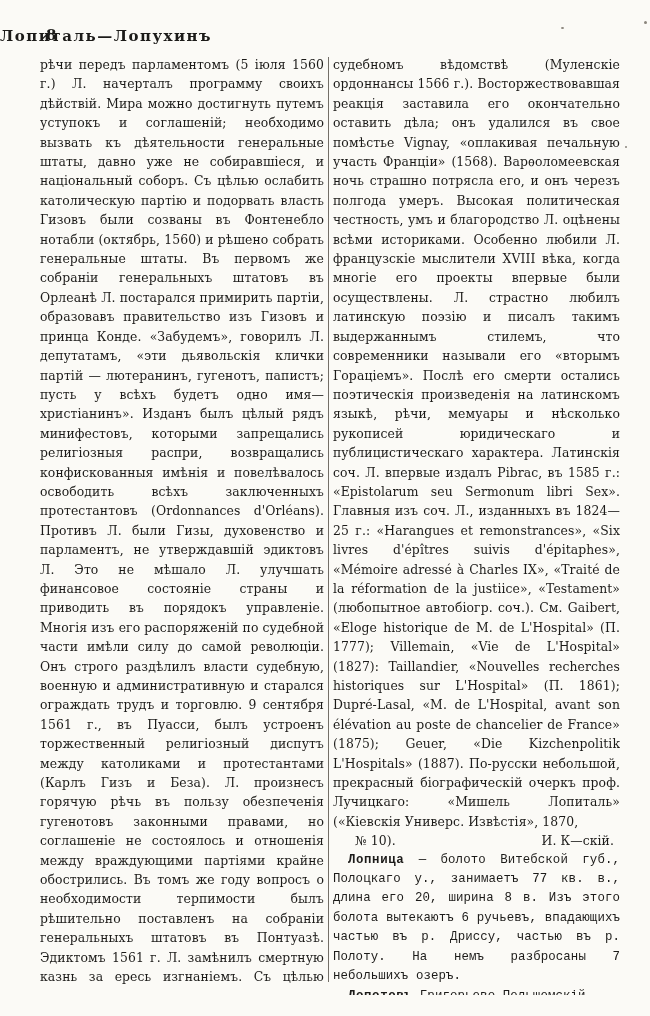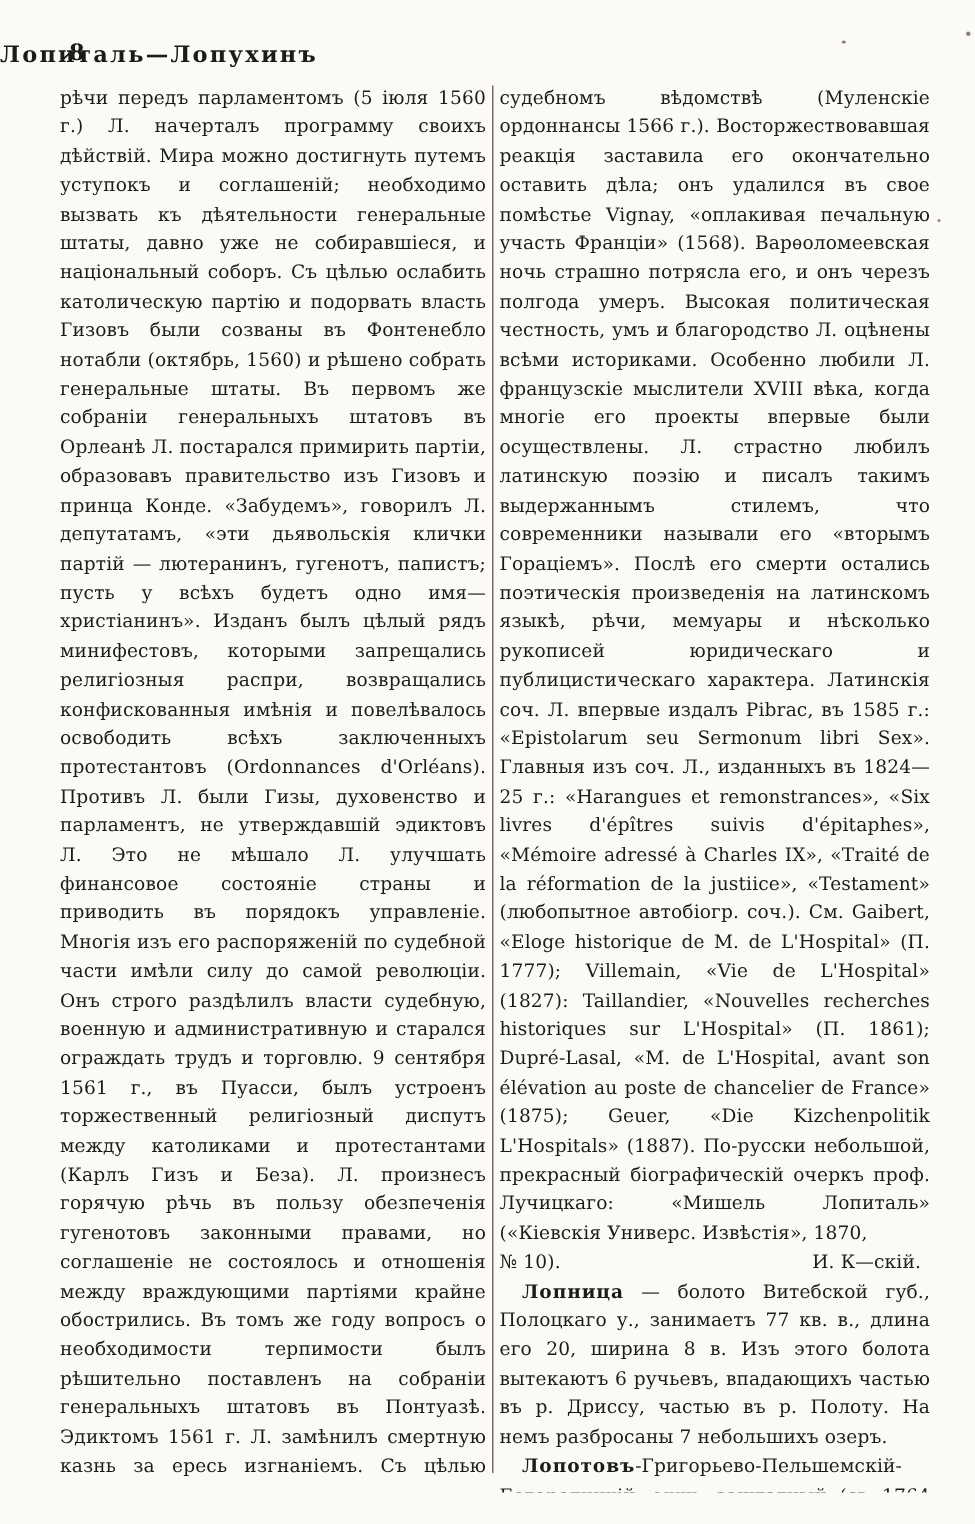--- a/index.html
+++ b/index.html
@@ -44,25 +44,26 @@
   .col-left{left:40px;width:284px;height:930px;overflow:hidden;}
   .col-right{left:333px;width:287px;height:940px;overflow:hidden;}
   .divider{
     position:absolute;
     left:328px;top:57px;
     width:1px;height:925px;
     background:var(--divider);
     opacity:0.85;
   }
   p.para{margin:0;padding:0;}
-  p.indent{text-indent:15px;}
+  p.indent{text-indent:15px;font-family:Liberation Mono, monospace;}
   .hw{font-weight:bold;letter-spacing:0.6px;}
   .sig-line{
     display:flex;justify-content:space-between;
     line-height:19.4px;
+    margin-left:22px;
   }
   .sig{padding-right:6px;}
   .speck{
     position:absolute;border-radius:50%;
     background:#8a857c;
   }
   .speck1{left:561px;top:27px;width:3px;height:2px;}
   .speck2{left:644px;top:21px;width:3px;height:3px;}
   .speck3{left:625px;top:146px;width:2px;height:2px;}
 </style>

